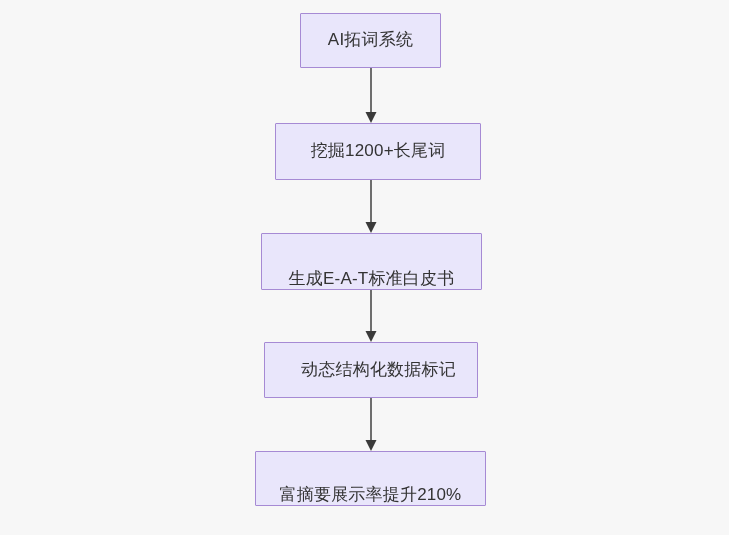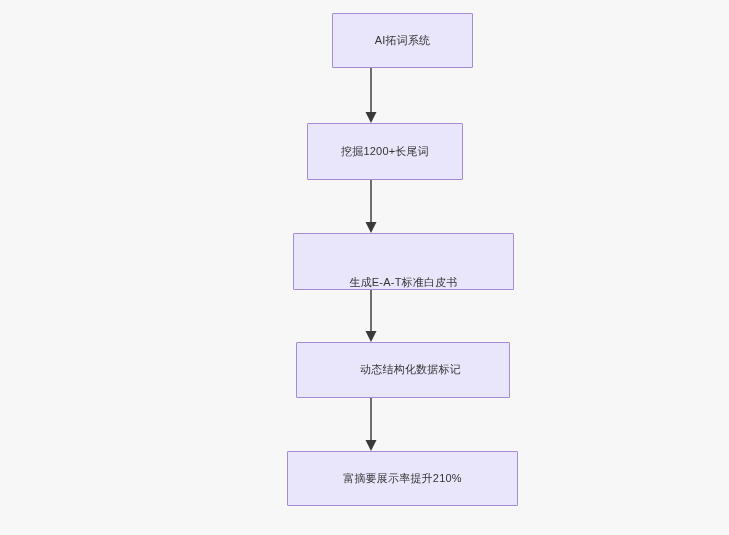--- a/index.html
+++ b/index.html
@@ -24,39 +24,38 @@
   .node {
     position: absolute;
     box-sizing: border-box;
     background: #e9e6fb;
     border: 1px solid #a68ad4;
     border-radius: 1px;
     display: flex;
     align-items: center;
     justify-content: center;
     color: #333333;
-    font-size: 11px;
+    font-size: 17px;
     line-height: 1.2;
     letter-spacing: 0.2px;
     white-space: nowrap;
-    margin-left: 32px;
     -webkit-font-smoothing: antialiased;
   }
 
   .node-label {
     display: block;
     text-align: center;
   }
 
   
   #node-0 { left: 300px; top: 13px;  width: 141px; height: 55px; }
-  #node-1 { left: 275px; top: 123px; width: 156px; height: 57px; }
+  #node-1 { left: 275px; top: 123px; width: 206px; height: 57px; }
   #node-2 { left: 261px; top: 233px; width: 221px; height: 57px; align-items: flex-end; }
   #node-3 { left: 264px; top: 342px; width: 214px; height: 56px; padding-left: 15px; }
-  #node-4 { left: 255px; top: 451px; width: 231px; height: 55px; }
+  #node-4 { left: 255px; top: 451px; width: 231px; height: 55px; align-items: flex-end; }
 
   .connector {
     position: absolute;
     left: 0;
     top: 0;
     width: 729px;
     height: 535px;
     pointer-events: none;
   }
 

